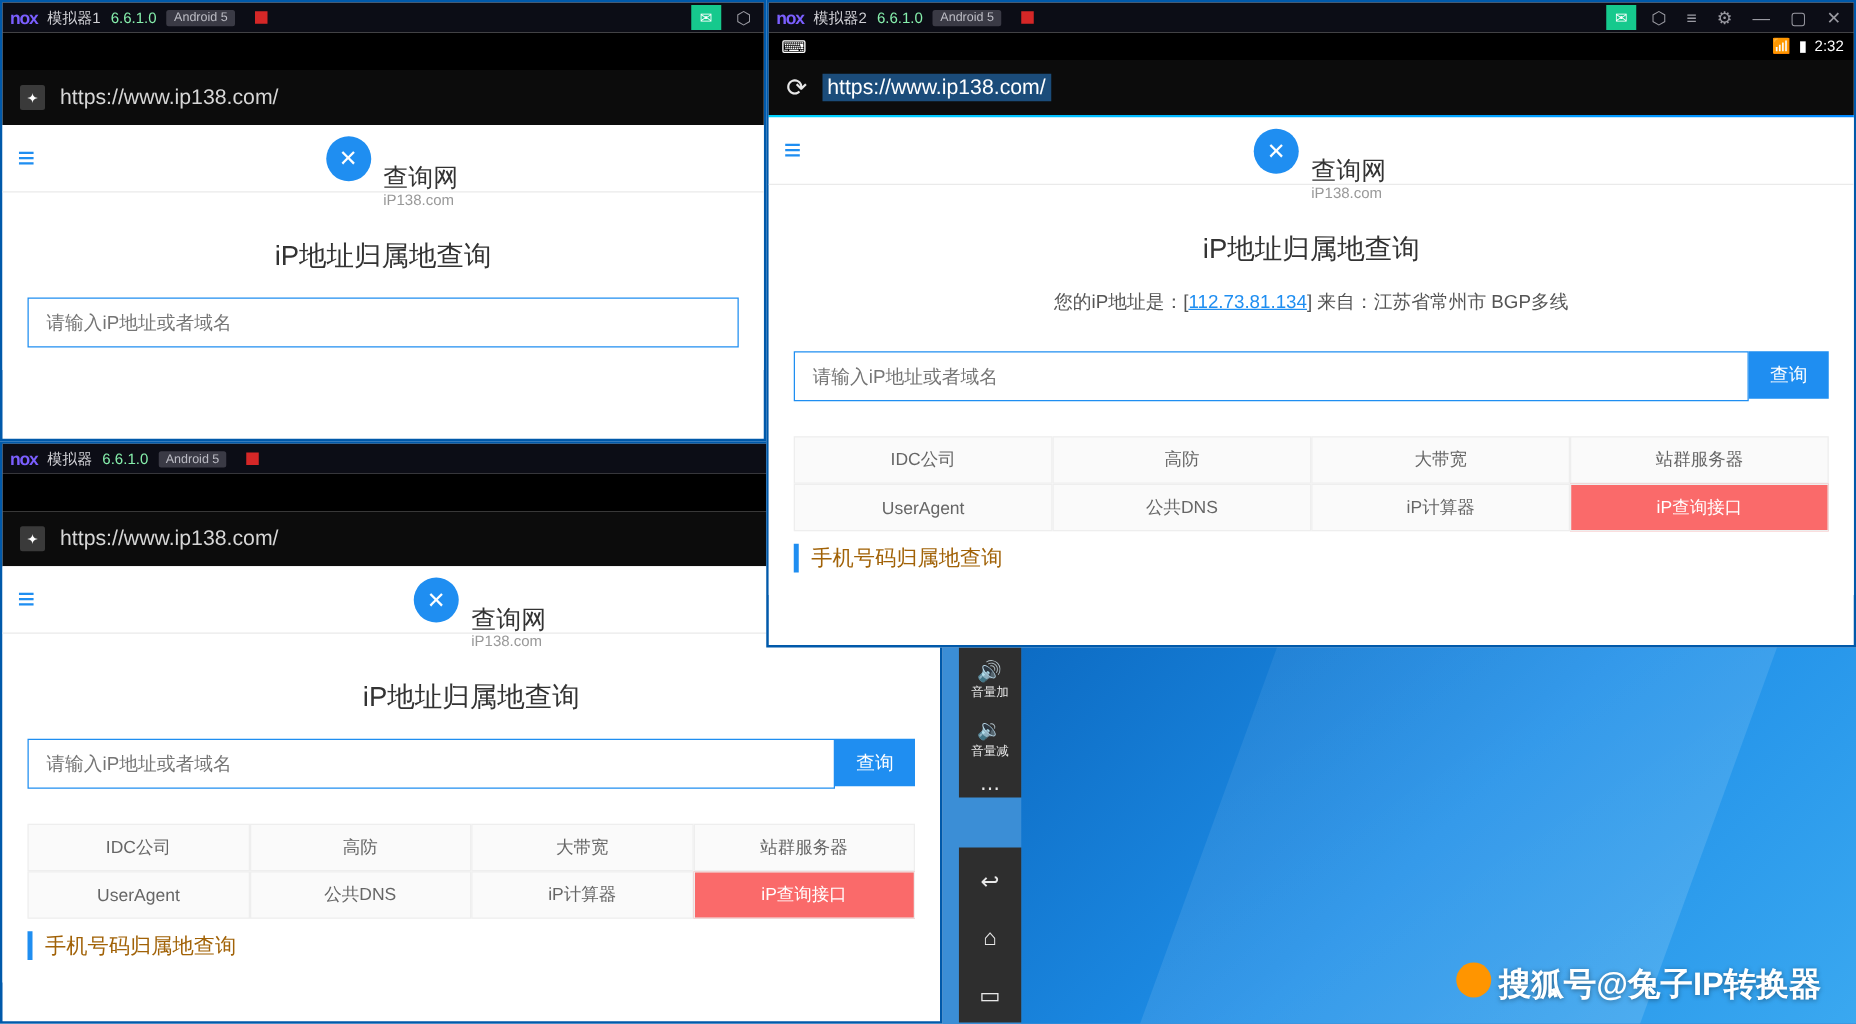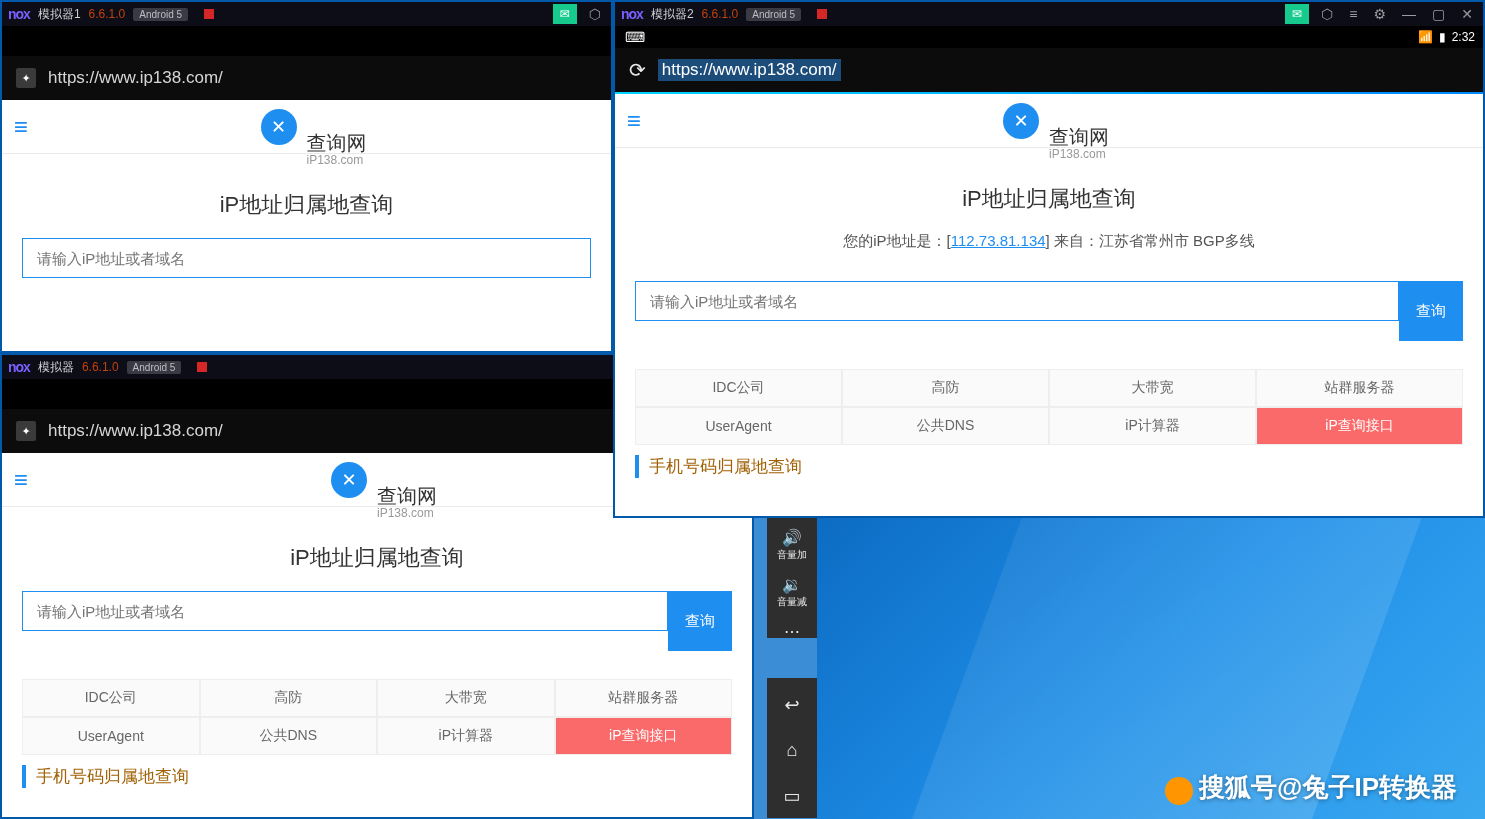--- a/index.html
+++ b/index.html
@@ -2,21 +2,21 @@
 <html><head>
 <meta charset="utf-8">
 <style>
 * { margin: 0; padding: 0; box-sizing: border-box; font-family: "Microsoft YaHei", Arial, sans-serif; }
 body { width: 1485px; height: 819px; background: #3b8ed6; position: relative; overflow: hidden; }
 
 .win { position: absolute; background: #fff; border: 2px solid #0059aa; }
 .titlebar { height: 24px; background: #0c0d16; display: flex; align-items: center; padding: 0 6px; gap: 8px; }
 .nox-logo { color: #7b5fff; font-weight: bold; font-size: 14px; letter-spacing: -1px; }
 .tb-label { color: #cfcfd4; font-size: 12px; }
-.tb-ver { color: #c2410c; font-size: 12px; }
+.tb-ver { color: #86efac; font-size: 12px; }
 .tb-badge { background: #3a3a45; color: #bdbdc5; font-size: 10px; padding: 1px 6px; border-radius: 2px; }
 .tb-red { width: 10px; height: 10px; background: #d52727; margin-left: 8px; }
 .tb-spacer { flex: 1; }
 .tb-green { width: 24px; height: 20px; background: #16c98d; display: flex; align-items: center; justify-content: center; color: #fff; font-size: 12px; }
 .tb-icon { color: #9a9aa2; font-size: 14px; padding: 0 4px; cursor: pointer; }
 
 .statusbar { height: 22px; background: #000; display: flex; align-items: center; justify-content: flex-end; padding: 0 8px; gap: 6px; color: #fff; font-size: 12px; }
 .kb-icon { position: absolute; left: 10px; font-size: 14px; }
 
 .url-bar { height: 44px; background: #0c0c0c; display: flex; align-items: center; padding: 0 14px; gap: 12px; }
@@ -34,40 +34,40 @@
 .logo-txt .big { font-size: 20px; color: #333; line-height: 1; margin-top: 48px; }
 .logo-txt .small { font-size: 12px; color: #999; line-height: 1.2; }
 
 .content { padding: 18px 20px; }
 .h1 { text-align: center; font-size: 22px; color: #333; margin: 18px 0; }
 .ip-line { text-align: center; color: #555; font-size: 15px; margin-bottom: 30px; }
 .ip-link { color: #1f8ef1; text-decoration: underline; }
 
 .search-row { display: flex; gap: 0; }
 .search-in { flex: 1; height: 40px; border: 1px solid #1f8ef1; padding: 0 14px; font-size: 15px; color: #999; background: #fff; }
-.search-btn { width: 64px; height: 60px; background: #1f8ef1; color: #fff; border: none; font-size: 15px; cursor: pointer; }
+.search-btn { width: 64px; height: 38px; background: #1f8ef1; color: #fff; border: none; font-size: 15px; cursor: pointer; }
 
 .tab-grid { display: grid; grid-template-columns: repeat(4,1fr); margin-top: 28px; }
 .tab-cell { height: 38px; display: flex; align-items: center; justify-content: center; font-size: 14px; color: #666; border: 1px solid #eee; background: #fafafa; cursor: pointer; }
 .tab-cell.active { background: #fa6a6a; color: #fff; }
 
 .section-title { margin-top: 10px; border-left: 4px solid #1f8ef1; padding-left: 10px; font-size: 17px; color: #a16207; }
 
 
 .ostoolbar { position: absolute; left: 0; top: 0; width: 50px; background: #2e2e2e; display: flex; flex-direction: column; align-items: center; padding: 10px 0; gap: 14px; }
 .ostool-item { color: #e8e8e8; font-size: 10px; text-align: center; line-height: 1.2; }
 .ostool-ic { font-size: 16px; margin-bottom: 2px; display: block; }
 
 .navbar-bottom { position: absolute; left: 0; width: 50px; background: #2e2e2e; display: flex; flex-direction: column; align-items: center; gap: 24px; padding: 16px 0; }
 .nav-ic { color: #e8e8e8; font-size: 18px; }
 
 .desktop-bg { position: absolute; background: linear-gradient(135deg, #0d6cc4 0%, #1f8fe8 50%, #3aa8f0 100%); }
 .desktop-x { position: absolute; background: linear-gradient(135deg, rgba(255,255,255,0.05) 0%, rgba(255,255,255,0.15) 100%); transform: skew(-20deg); }
 
-.watermark { position: absolute; right: 28px; bottom: 14px; color: #fff; font-size: 26px; font-weight: 600; text-shadow: 0 1px 4px rgba(0,0,0,.4); display: flex; align-items: flex-end; gap: 6px; }
+.watermark { position: absolute; right: 28px; bottom: 14px; color: #fff; font-size: 26px; font-weight: 600; text-shadow: 0 1px 4px rgba(0,0,0,.4); display: flex; align-items: flex-start; gap: 6px; }
 .wm-logo { width: 28px; height: 28px; border-radius: 50%; background: #ff9500; display: inline-block; }
 
 
 #w1 { left: 0; top: 0; width: 613px; height: 353px; }
 #w3 { left: 0; top: 353px; width: 754px; height: 466px; }
 #w2 { left: 613px; top: 0; width: 872px; height: 518px; }
 .desk-area { position: absolute; left: 767px; top: 518px; width: 718px; height: 301px; overflow: hidden; }
 </style>
 </head>
 <body>

